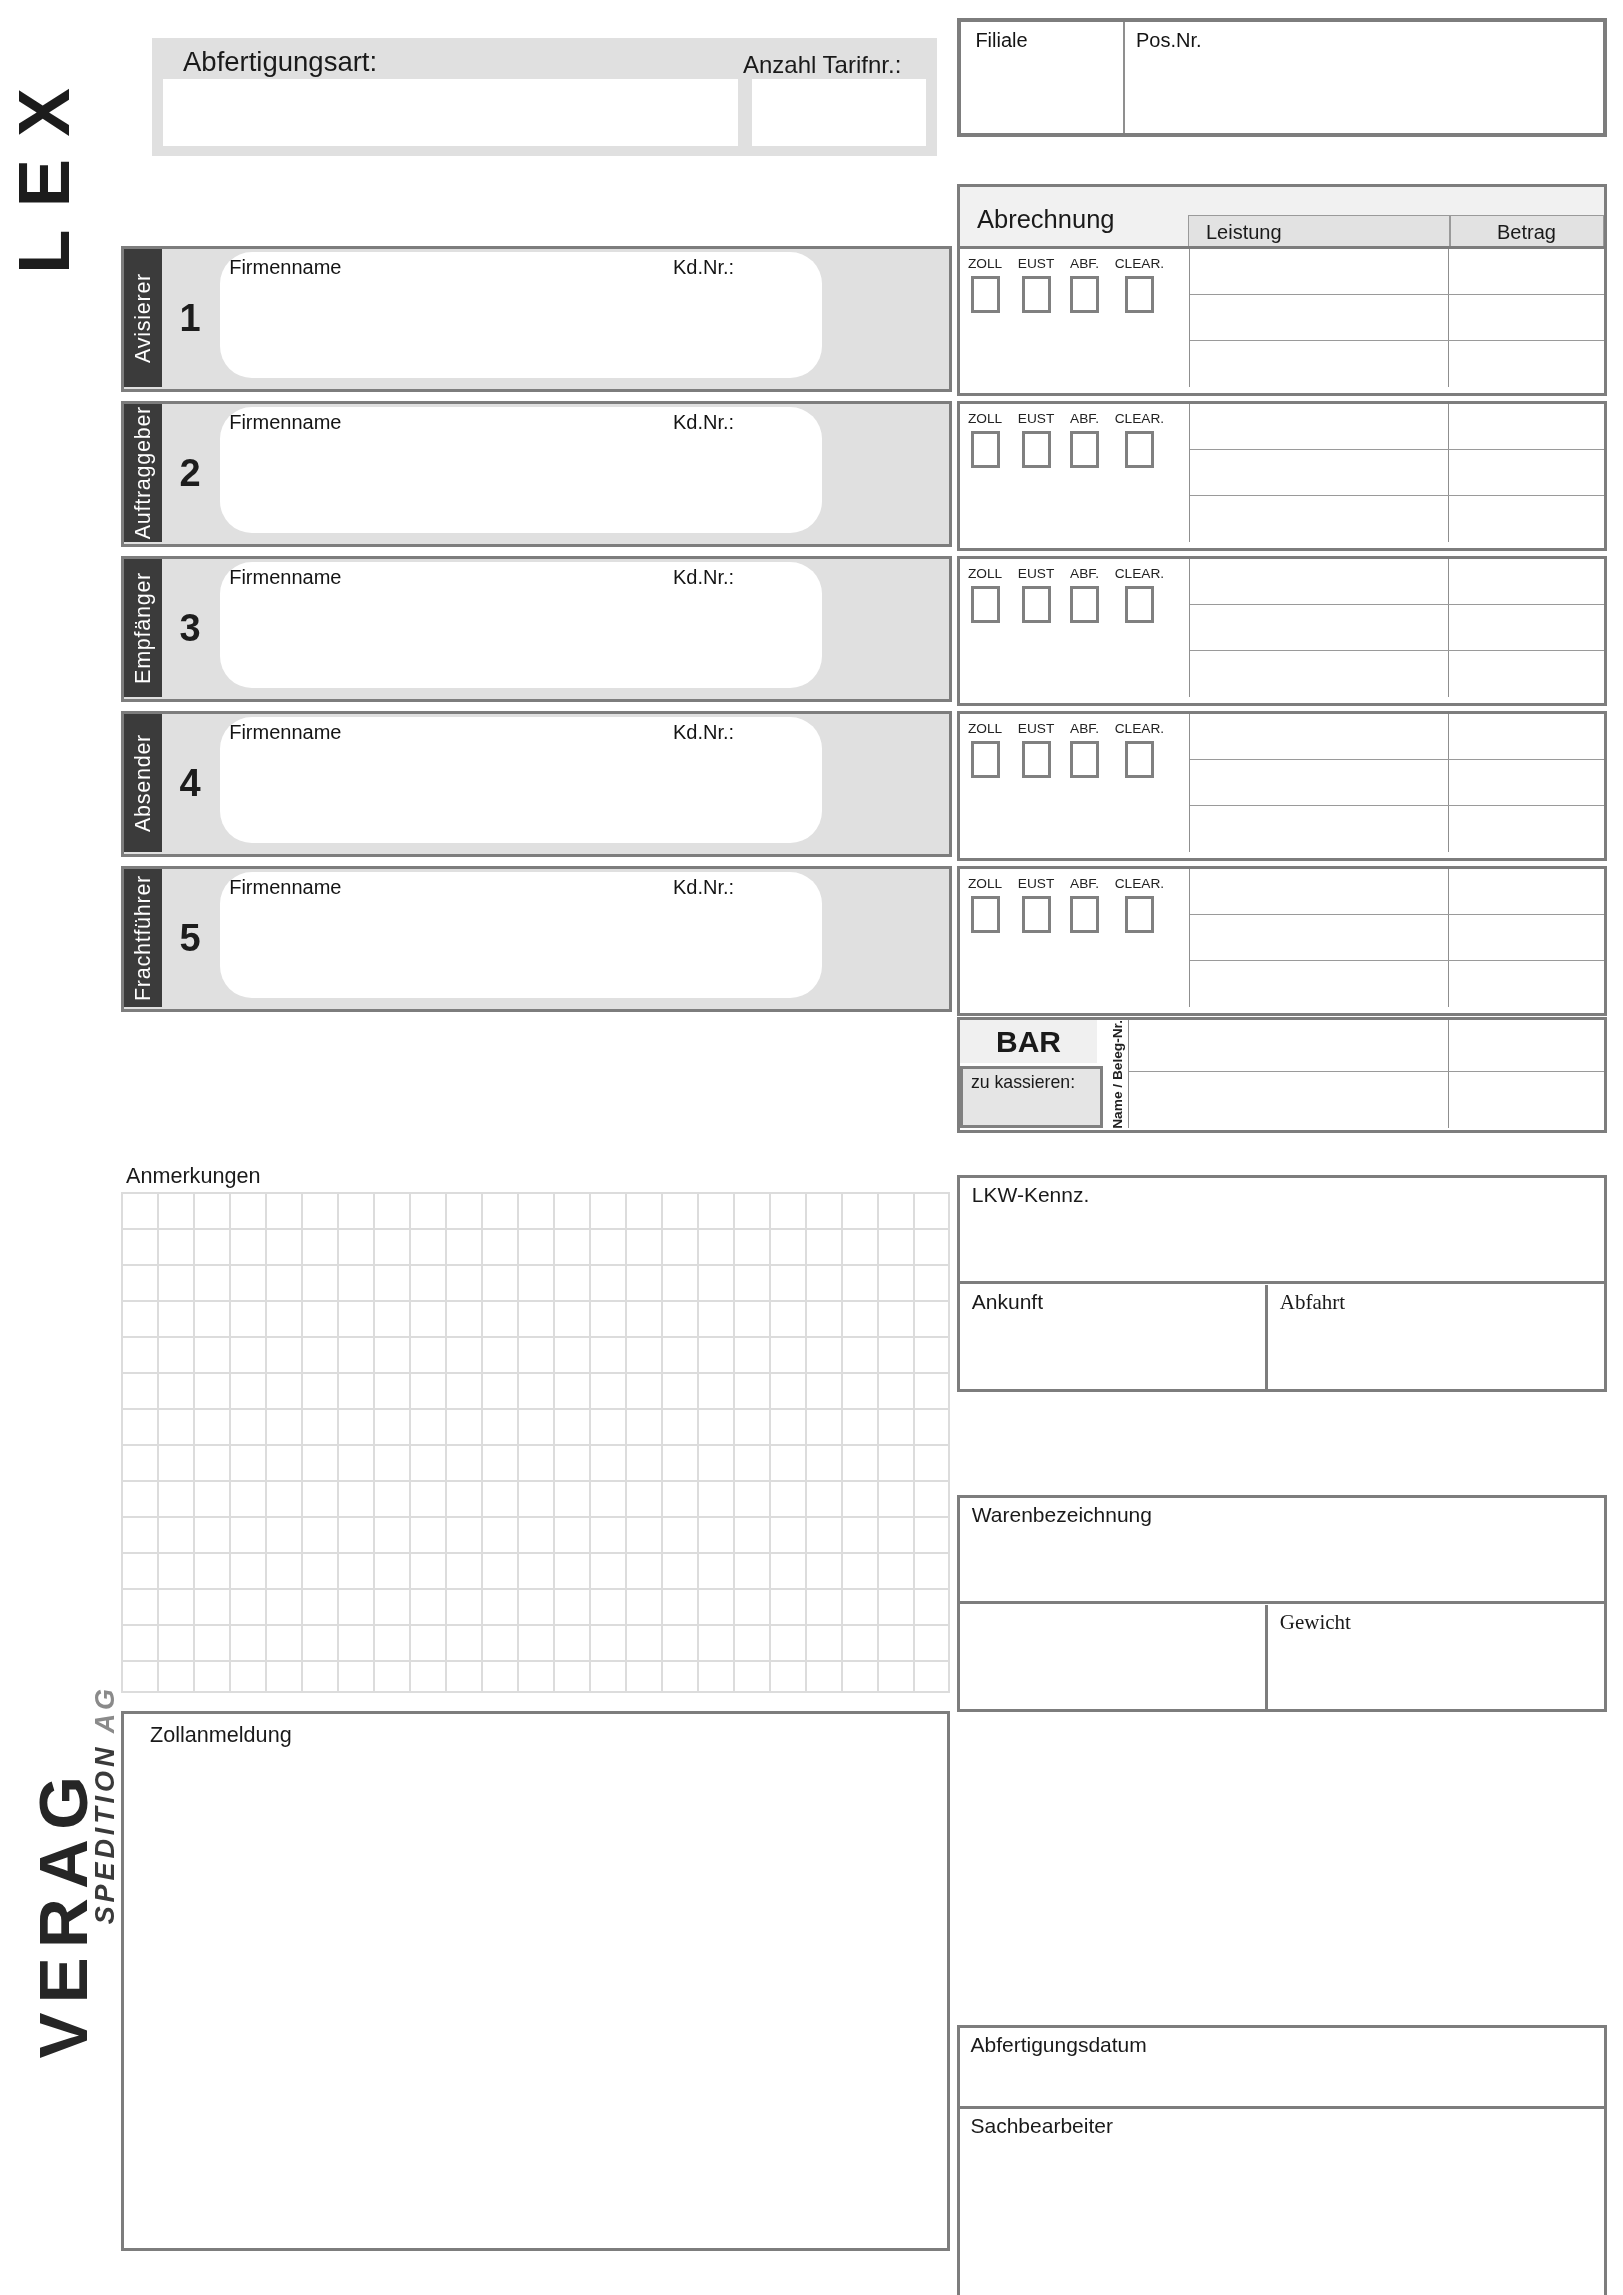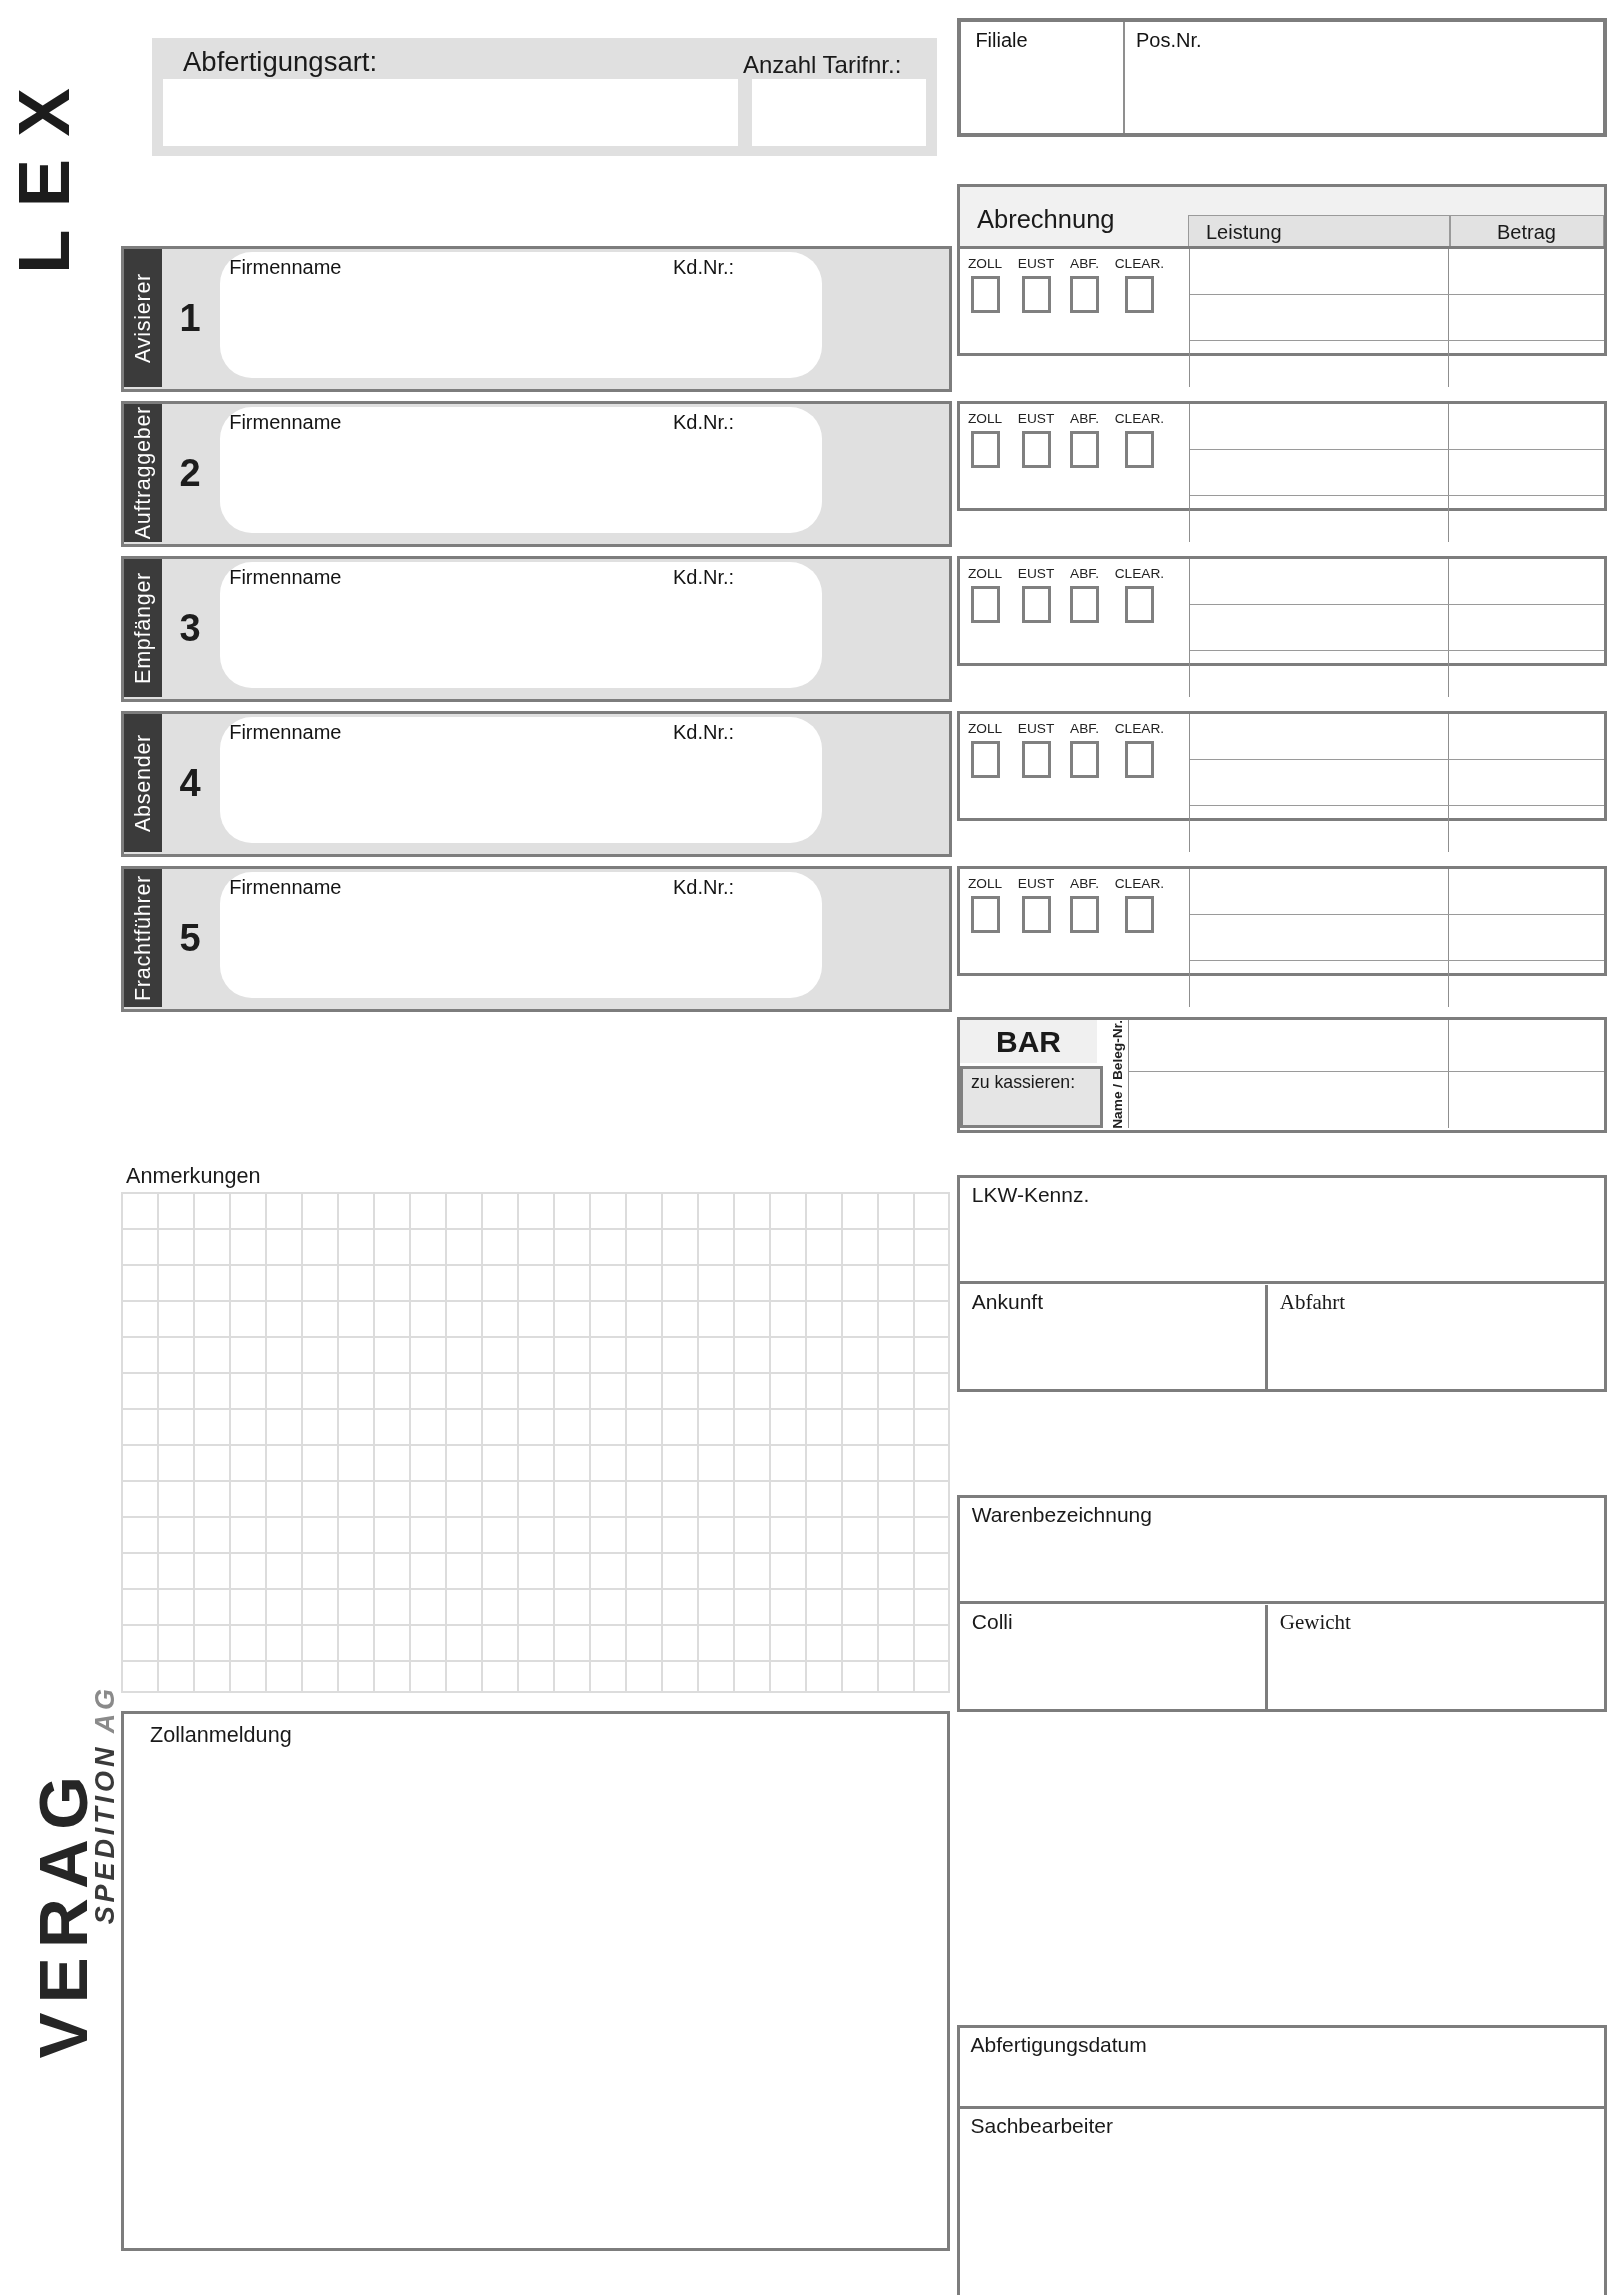--- a/index.html
+++ b/index.html
@@ -47,21 +47,21 @@
   
   .party-row{position:absolute;left:0;width:1623px;height:146px;}
   .party-left{position:absolute;left:121px;top:0;width:831px;height:146px;border:3.9px solid #7d7d7d;background:#e0e0e0;box-sizing:border-box;}
   .role-strip{position:absolute;left:0;top:0;width:38px;height:138px;background:#3b3b3b;display:flex;align-items:center;justify-content:center;}
   .role-label{color:#fff;font-size:21.6px;font-weight:500;letter-spacing:0.7px;}
   .num-strip{position:absolute;left:38px;top:0;width:56px;height:138px;display:flex;align-items:center;justify-content:center;}
   .num{font-size:38px;font-weight:700;color:#1d1d1d;}
   .firm-box{position:absolute;left:96px;top:3.3px;width:602px;height:126px;background:#fff;border-radius:32px;}
   .firm-lbl{position:absolute;left:9.2px;top:3.9px;}
   .kdnr-lbl{position:absolute;left:453px;top:3.9px;}
-  .party-right{position:absolute;left:957px;top:0;width:650px;height:110px;border:3.9px solid #7d7d7d;background:#fff;box-sizing:border-box;}
+  .party-right{position:absolute;left:957px;top:0;width:650px;height:150px;border:3.9px solid #7d7d7d;background:#fff;box-sizing:border-box;}
   .cb-area{position:absolute;left:0;top:0;width:230px;height:138px;border-right:1.3px solid #8f8f8f;box-sizing:border-box;display:flex;padding:6.5px 0 0 7.9px;gap:15.7px;}
   .cb-stack{display:flex;flex-direction:column;align-items:center;}
   .cb-lbl{font-size:13.7px;color:#222;}
   .cb-box{width:29px;height:37px;border:3.3px solid #808080;background:#fff;box-sizing:border-box;margin-top:5.2px;}
   .tbl-area{position:absolute;left:230px;top:0;right:0;height:138px;}
   .tbl-vline{position:absolute;left:258px;top:0;bottom:0;width:1.3px;background:#8f8f8f;}
   .tbl-h1,.tbl-h2{position:absolute;left:0;right:0;height:1.3px;background:#9a9a9a;}
   .tbl-h1{top:45px;}
   .tbl-h2{top:91px;}
 
@@ -373,23 +373,20 @@
       <span class="cell-lbl">Abfahrt</span>
     </div>
   </div>
 
   <div class="abs info-box" id="ware-box">
     <div class="cell-top">
       <span class="cell-lbl">Warenbezeichnung</span>
     </div>
     <div class="split-h"></div>
     <div class="split-v"></div>
-    <div class="cell-bl">
-      <span class="cell-lbl">Colli</span>
-    </div>
     <div class="cell-br">
       <span class="cell-lbl">Gewicht</span>
     </div>
   </div>
 
   <div class="abs" id="zoll-box">
     <span id="zoll-label">Zollanmeldung</span>
   </div>
 
   <div class="abs" id="abf-box">

